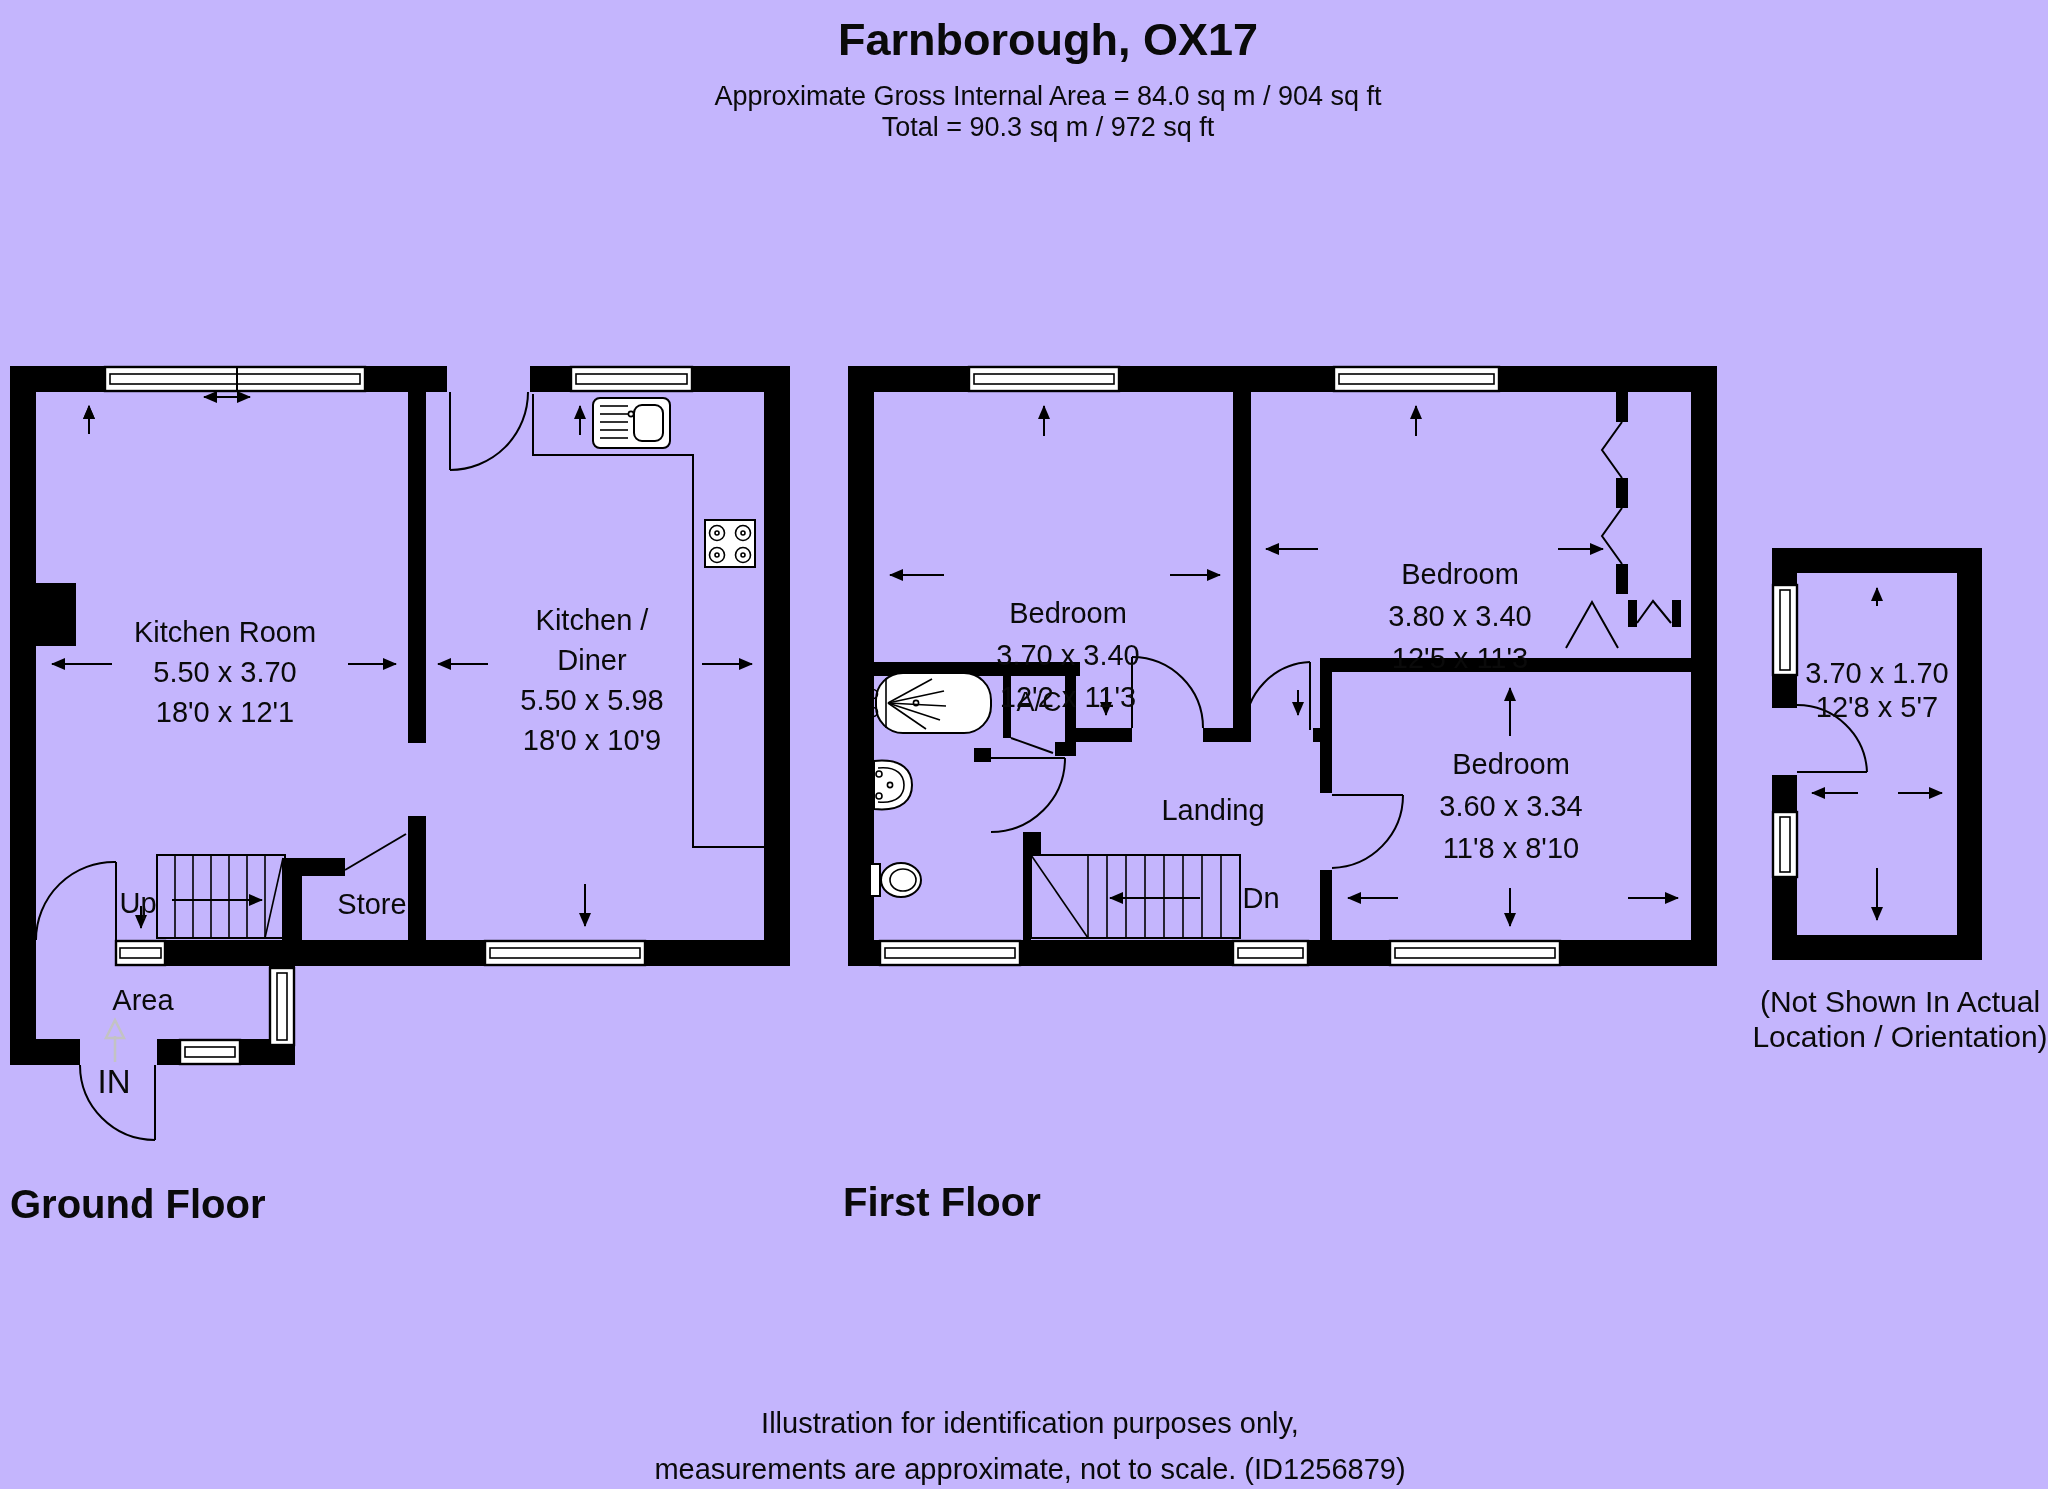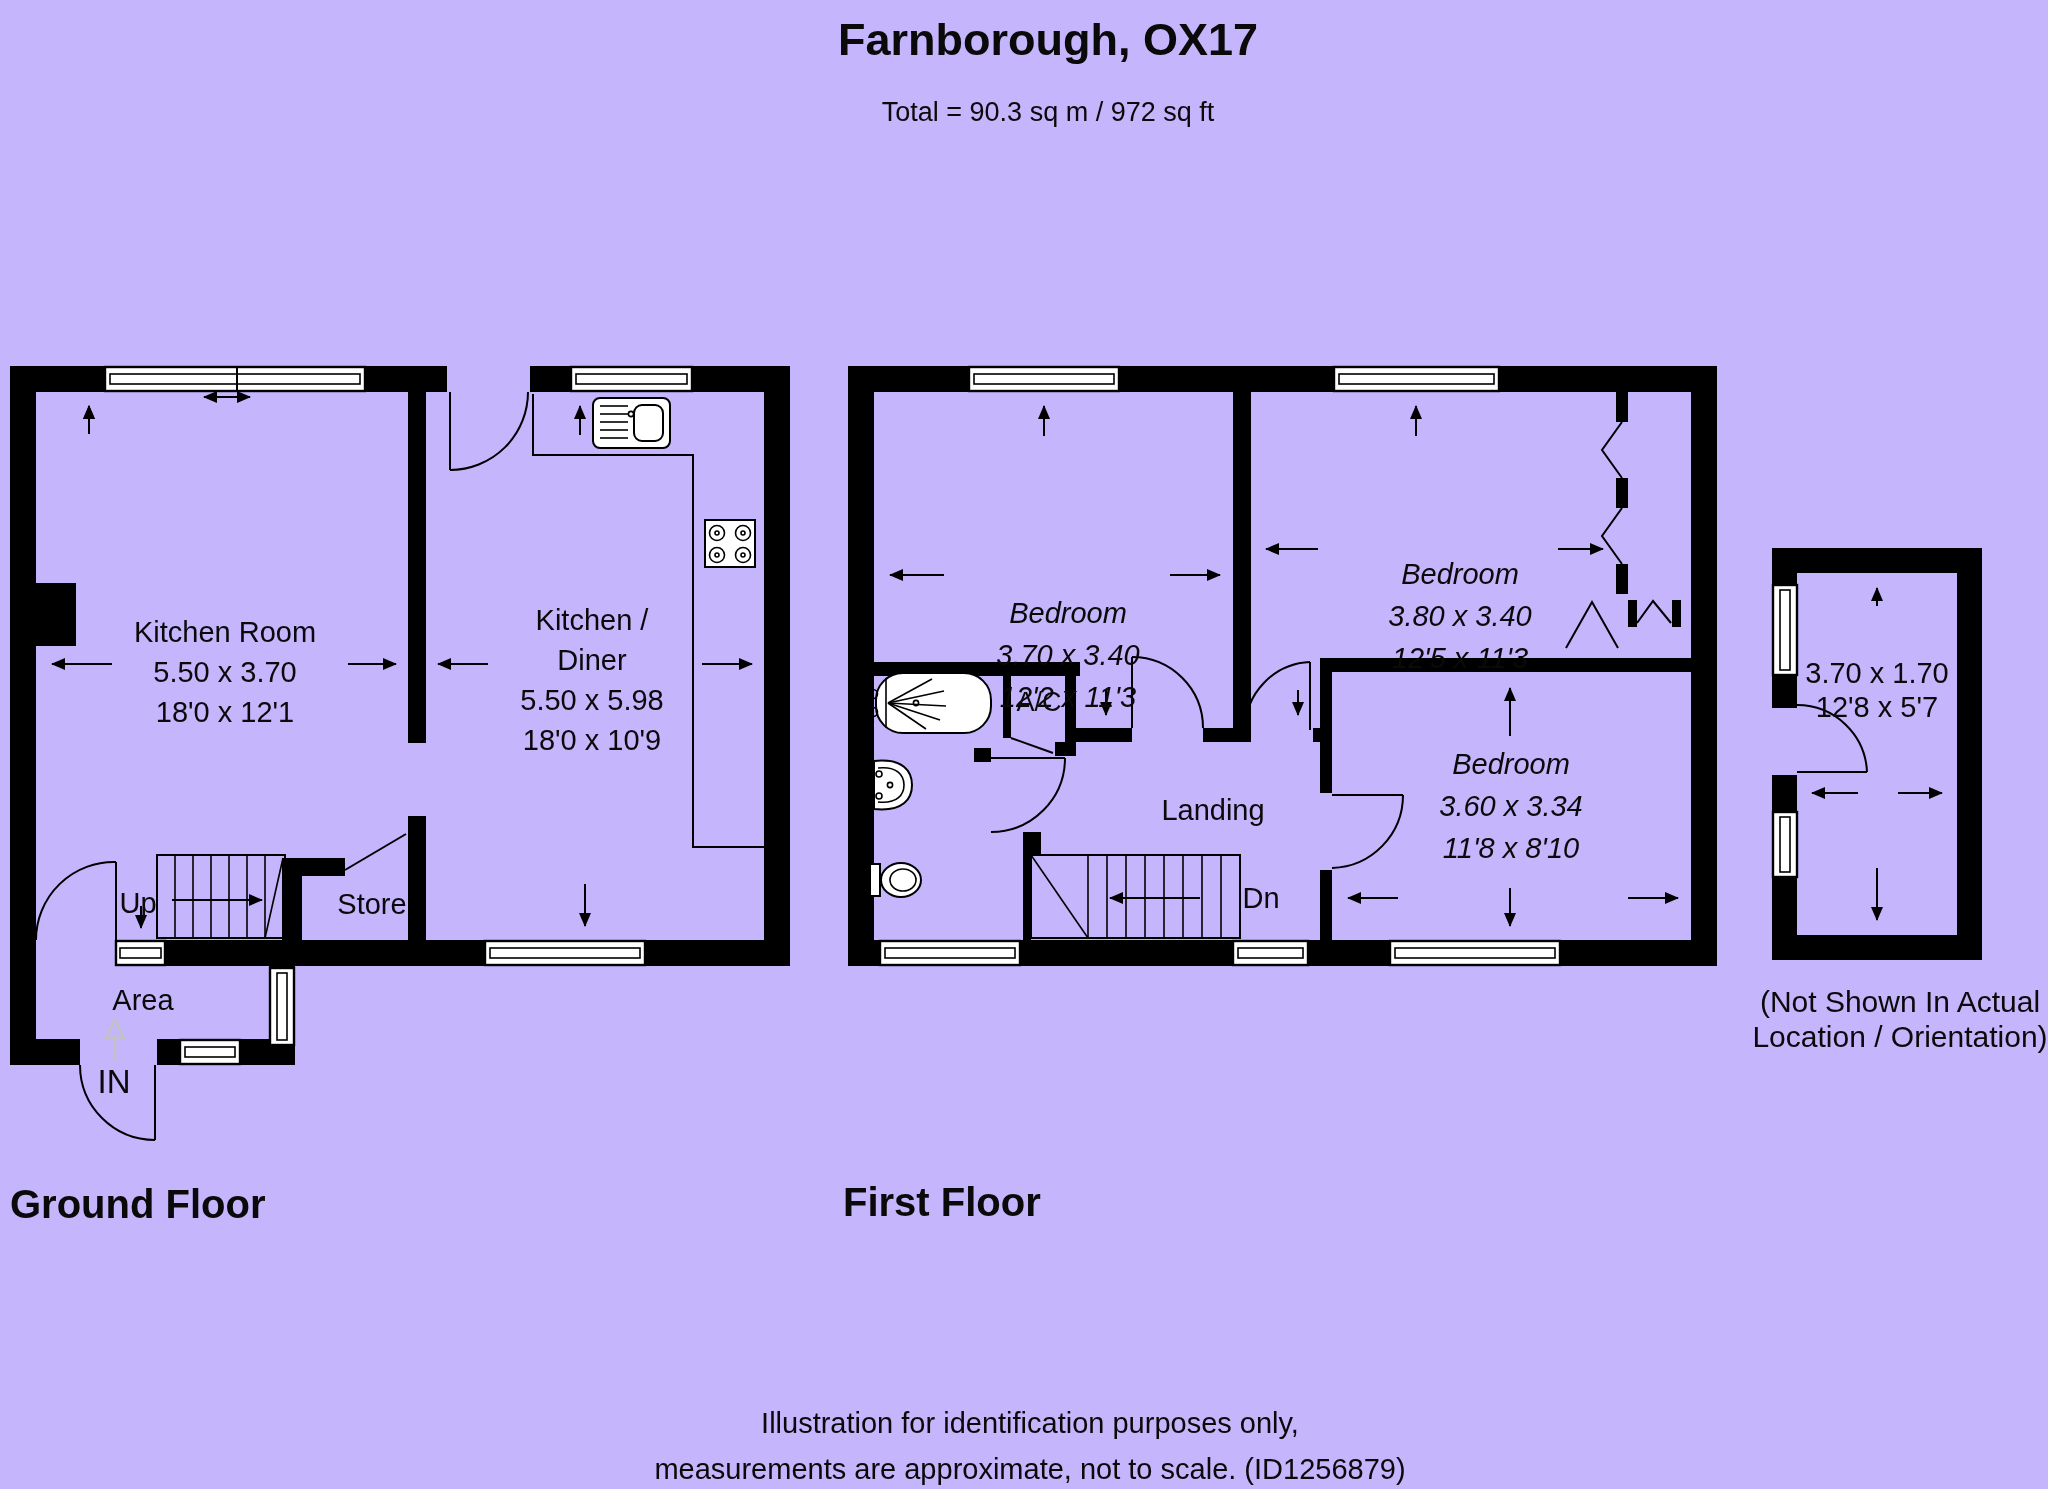--- a/index.html
+++ b/index.html
@@ -1,21 +1,21 @@
 <!DOCTYPE html>
 <html><head>
 <meta charset="utf-8">
 <style>
   html,body{margin:0;padding:0;background:#fff;}
   #page{position:relative;width:2048px;height:1489px;background:#c4b5fd;overflow:hidden;
         font-family:"Liberation Sans",sans-serif;color:#0a0a0a;}
   #plan-svg{position:absolute;left:0;top:0;}
   .lbl{position:absolute;transform:translate(-50%,-50%);text-align:center;white-space:nowrap;
        font:29px/40px "Liberation Sans",sans-serif;color:#0a0a0a;}
-  .lbl.tight{line-height:42px;font-style:italic;}
+  .lbl.tight{line-height:42px;}
   .hdr-title{position:absolute;transform:translate(-50%,-50%);white-space:nowrap;
        font:bold 45px/48px "Liberation Sans",sans-serif;}
   .hdr-sub{position:absolute;transform:translate(-50%,-50%);text-align:center;white-space:nowrap;
        font:27px/31px "Liberation Sans",sans-serif;}
   .floor-lbl{position:absolute;white-space:nowrap;font:bold 40px/44px "Liberation Sans",sans-serif;}
   .note{position:absolute;transform:translate(-50%,-50%);text-align:center;white-space:nowrap;
        font:30px/35px "Liberation Sans",sans-serif;}
   .footer{position:absolute;transform:translate(-50%,-50%);text-align:center;white-space:nowrap;
        font:29px/46px "Liberation Sans",sans-serif;}
   .in-lbl{font-size:33px;}
@@ -311,20 +311,21 @@
       <line class="arr" x1="1877" y1="606" x2="1877" y2="588" marker-end="url(#ah)"></line>
       <line class="arr" x1="1877" y1="868" x2="1877" y2="920" marker-end="url(#ah)"></line>
       <line class="arr" x1="1858" y1="793" x2="1812" y2="793" marker-end="url(#ah)"></line>
       <line class="arr" x1="1898" y1="793" x2="1942" y2="793" marker-end="url(#ah)"></line>
     </g>
   </g>
 </svg>
 
 <div class="hdr-title" style="left:1048px;top:40px">Farnborough, OX17</div>
 <div class="hdr-sub" style="left:1048px;top:112px">
+  <div>Approximate Gross Internal Area = 84.0 sq m / 904 sq ft</div>
   <div>Total = 90.3 sq m / 972 sq ft</div>
 </div>
 
 <div class="lbl" style="left:225px;top:672px">
   <div>Kitchen Room</div>
   <div>5.50 x 3.70</div>
   <div>18'0 x 12'1</div>
 </div>
 
 <div class="lbl" style="left:592px;top:680px">

